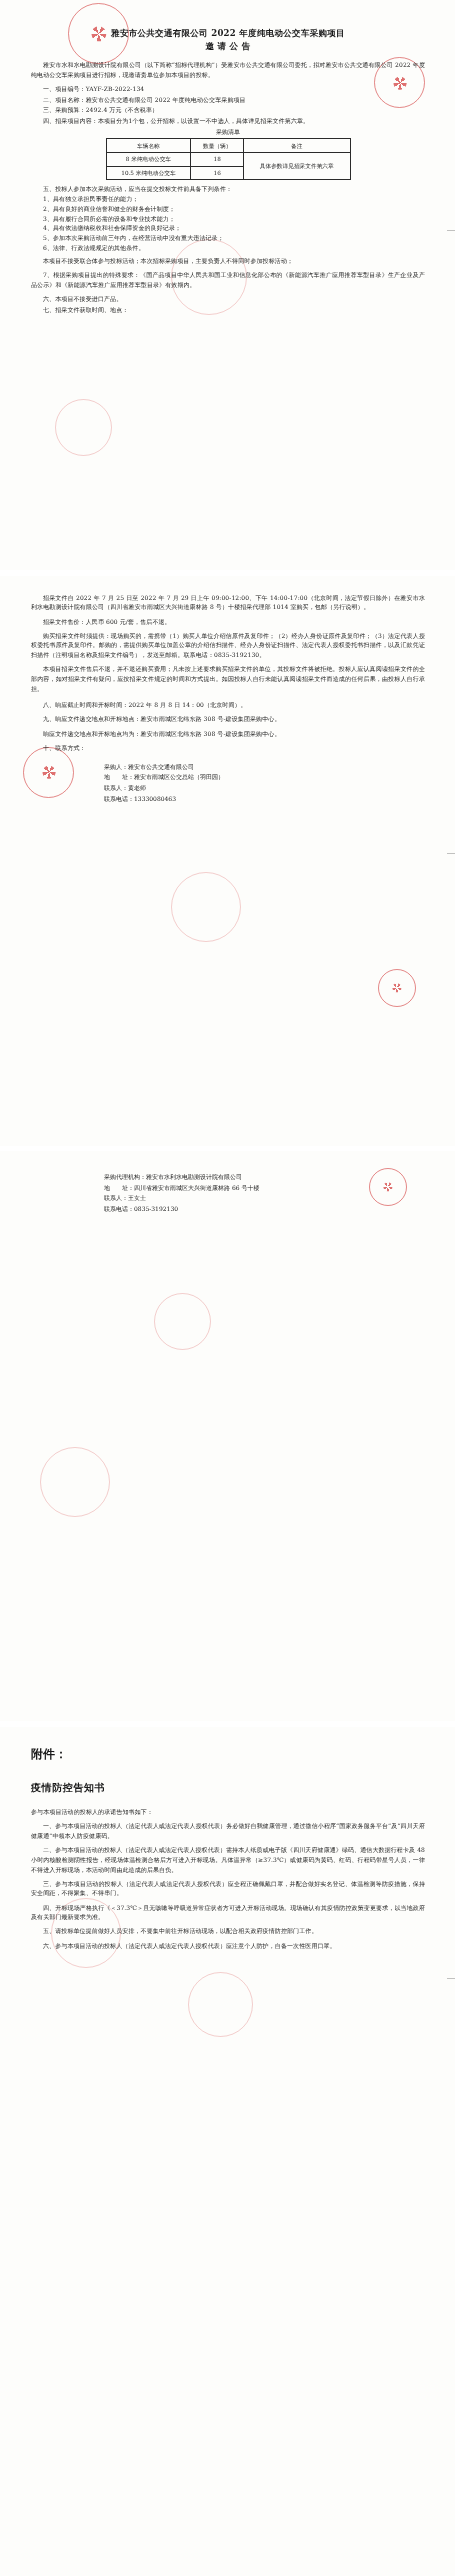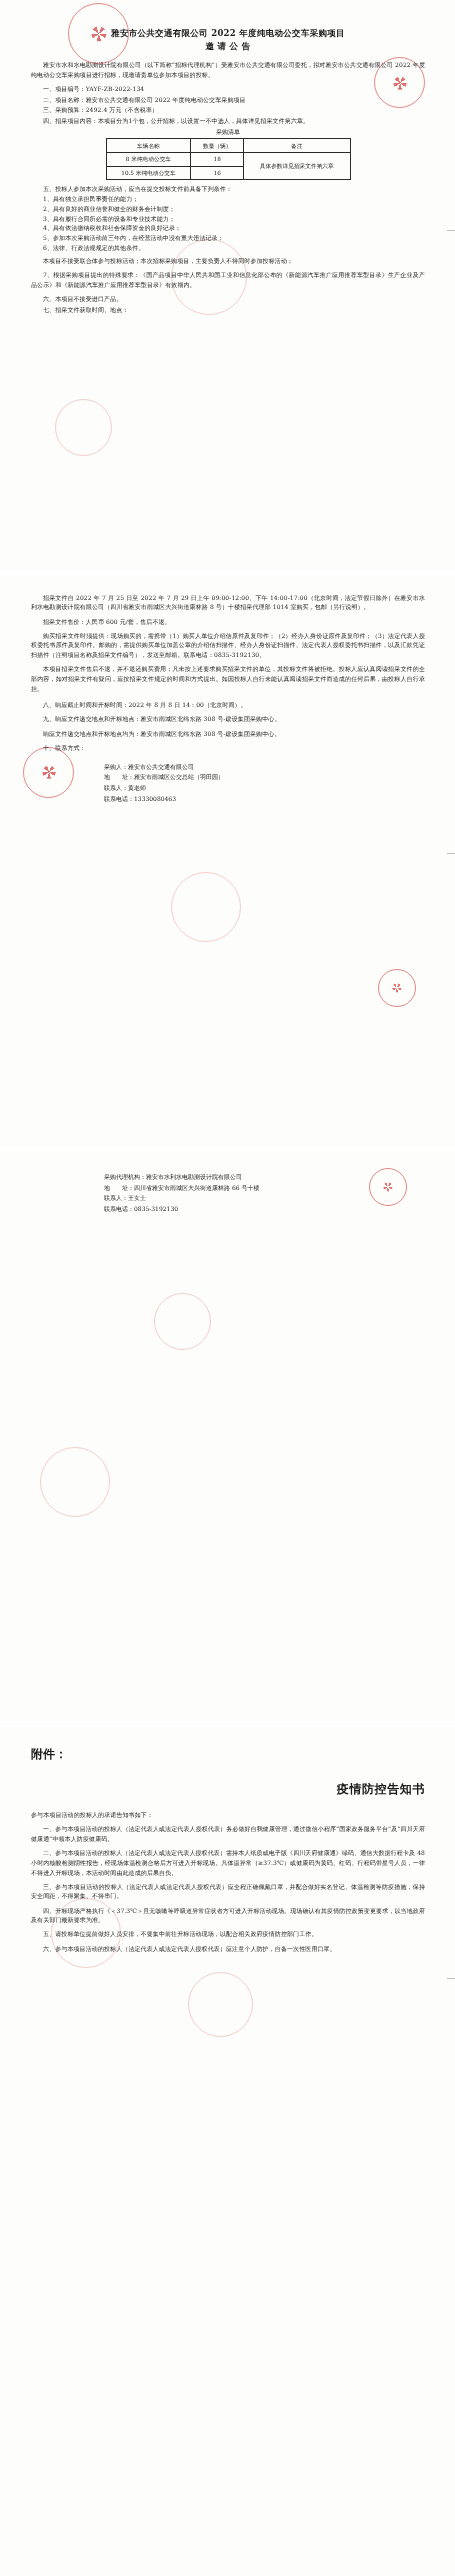--- a/index.html
+++ b/index.html
@@ -92,24 +92,24 @@
   table.buy .col-c { width: 108px; }
 
   
   .attach-label {
     font-family: "DejaVu Serif", "Liberation Serif", serif;
     font-weight: bold;
     font-size: 12px;
     margin: 0 0 5.7px 0;
   }
   .attach-title {
-    text-align: right;
+    text-align: left;
     font-family: "DejaVu Serif", "Liberation Serif", serif;
     font-weight: bold;
-    font-size: 12px;
+    font-size: 10px;
     letter-spacing: 0.6px;
     margin: 0 0 6.8px 0;
   }
 
   
   .sig-block {
     margin-left: 73px;
     font-family: "DejaVu Serif", "Liberation Serif", serif;
     font-size: 6px;
     line-height: 10.8px;

